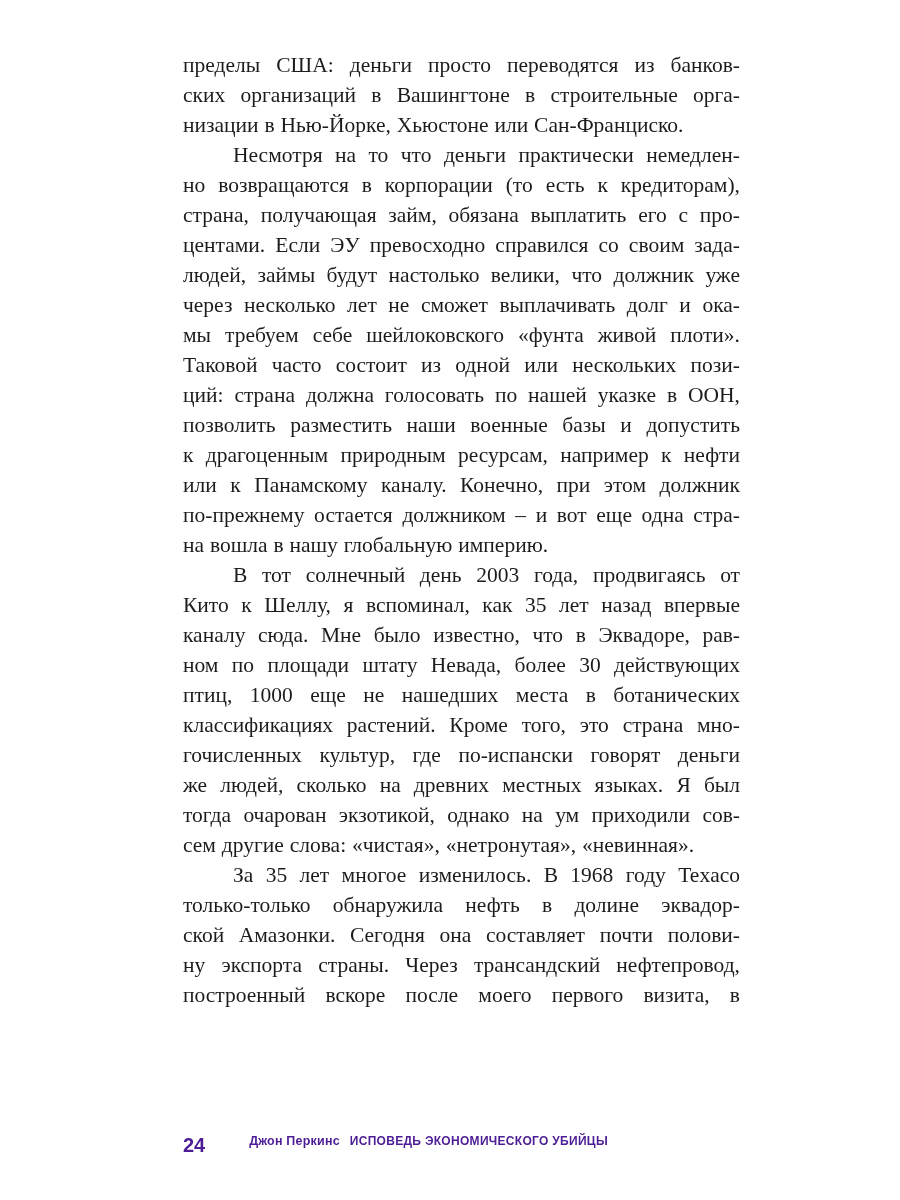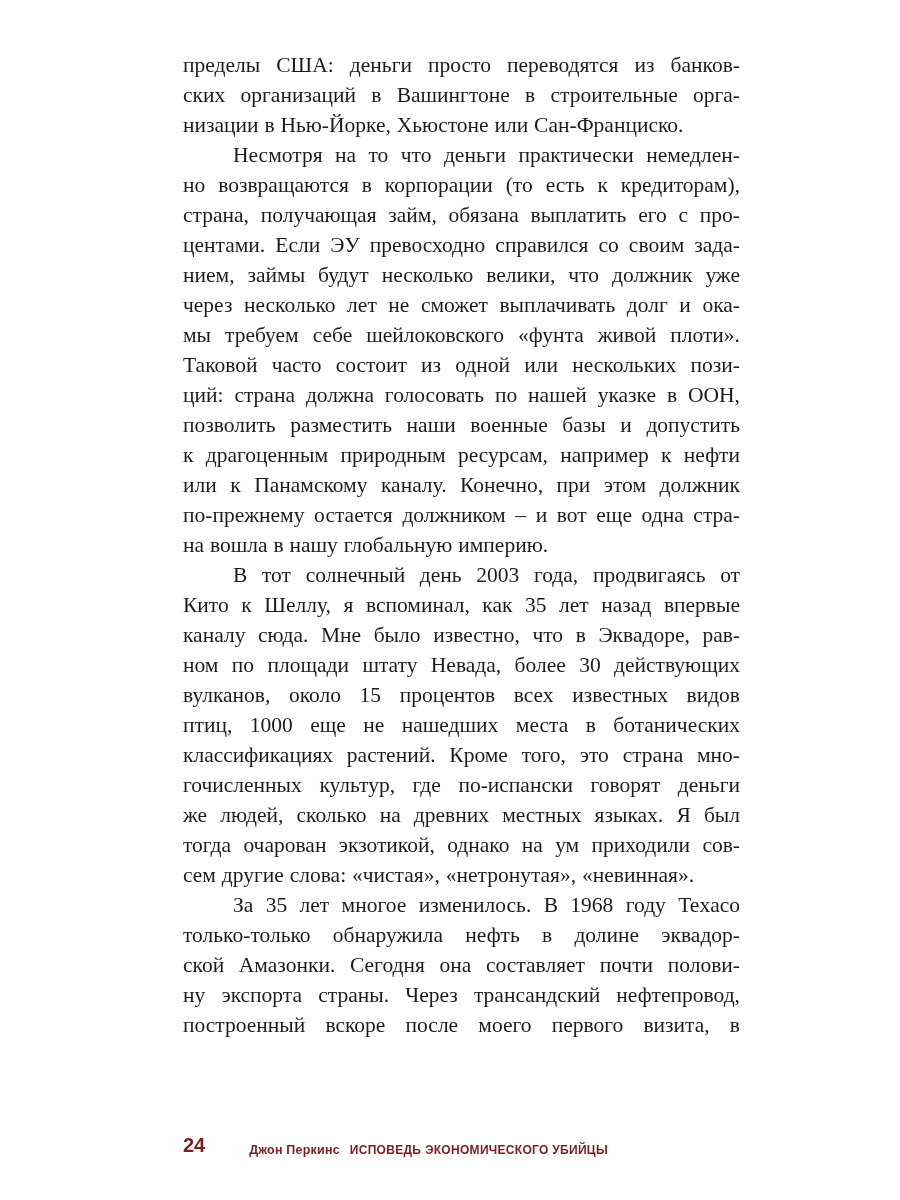--- a/index.html
+++ b/index.html
@@ -35,23 +35,23 @@
     text-align-last: left;
   }
   .line.indent {
     text-indent: 50px;
   }
   .footer {
     position: absolute;
     left: 183px;
     top: 1134px;
     display: flex;
-    align-items: flex-end;
+    align-items: flex-start;
     font-family: "Liberation Sans", sans-serif;
-    color: #7f1d1d;
+    color: #4c1d95;
     white-space: nowrap;
   }
   .footer .num {
     font-weight: bold;
     font-size: 20px;
   }
   .footer .author {
     margin-left: 44px;
     font-weight: bold;
     font-size: 12.5px;
@@ -70,35 +70,34 @@
 <div class="page">
 
   <div class="text-block">
     <div class="line">пределы США: деньги просто переводятся из банков-</div>
     <div class="line">ских организаций в Вашингтоне в строительные орга-</div>
     <div class="line end">низации в Нью-Йорке, Хьюстоне или Сан-Франциско.</div>
     <div class="line indent">Несмотря на то что деньги практически немедлен-</div>
     <div class="line">но возвращаются в корпорации (то есть к кредиторам),</div>
     <div class="line">страна, получающая займ, обязана выплатить его с про-</div>
     <div class="line">центами. Если ЭУ превосходно справился со своим зада-</div>
-    <div class="line">нием, займы будут несколько велики, что должник уже</div>
+    <div class="line">людей, займы будут настолько велики, что должник уже</div>
     <div class="line">через несколько лет не сможет выплачивать долг и ока-</div>
     <div class="line">мы требуем себе шейлоковского «фунта живой плоти».</div>
     <div class="line">Таковой часто состоит из одной или нескольких пози-</div>
     <div class="line">ций: страна должна голосовать по нашей указке в ООН,</div>
     <div class="line">позволить разместить наши военные базы и допустить</div>
     <div class="line">к драгоценным природным ресурсам, например к нефти</div>
     <div class="line">или к Панамскому каналу. Конечно, при этом должник</div>
     <div class="line">по-прежнему остается должником – и вот еще одна стра-</div>
     <div class="line end">на вошла в нашу глобальную империю.</div>
     <div class="line indent">В тот солнечный день 2003 года, продвигаясь от</div>
     <div class="line">Кито к Шеллу, я вспоминал, как 35 лет назад впервые</div>
     <div class="line">каналу сюда. Мне было известно, что в Эквадоре, рав-</div>
     <div class="line">ном по площади штату Невада, более 30 действующих</div>
-    <div class="line">вулканов, около 15 процентов всех известных видов</div>
     <div class="line">птиц, 1000 еще не нашедших места в ботанических</div>
     <div class="line">классификациях растений. Кроме того, это страна мно-</div>
     <div class="line">гочисленных культур, где по-испански говорят деньги</div>
     <div class="line">же людей, сколько на древних местных языках. Я был</div>
     <div class="line">тогда очарован экзотикой, однако на ум приходили сов-</div>
     <div class="line end">сем другие слова: «чистая», «нетронутая», «невинная».</div>
     <div class="line indent">За 35 лет многое изменилось. В 1968 году Texaco</div>
     <div class="line">только-только обнаружила нефть в долине эквадор-</div>
     <div class="line">ской Амазонки. Сегодня она составляет почти полови-</div>
     <div class="line">ну экспорта страны. Через трансандский нефтепровод,</div>

